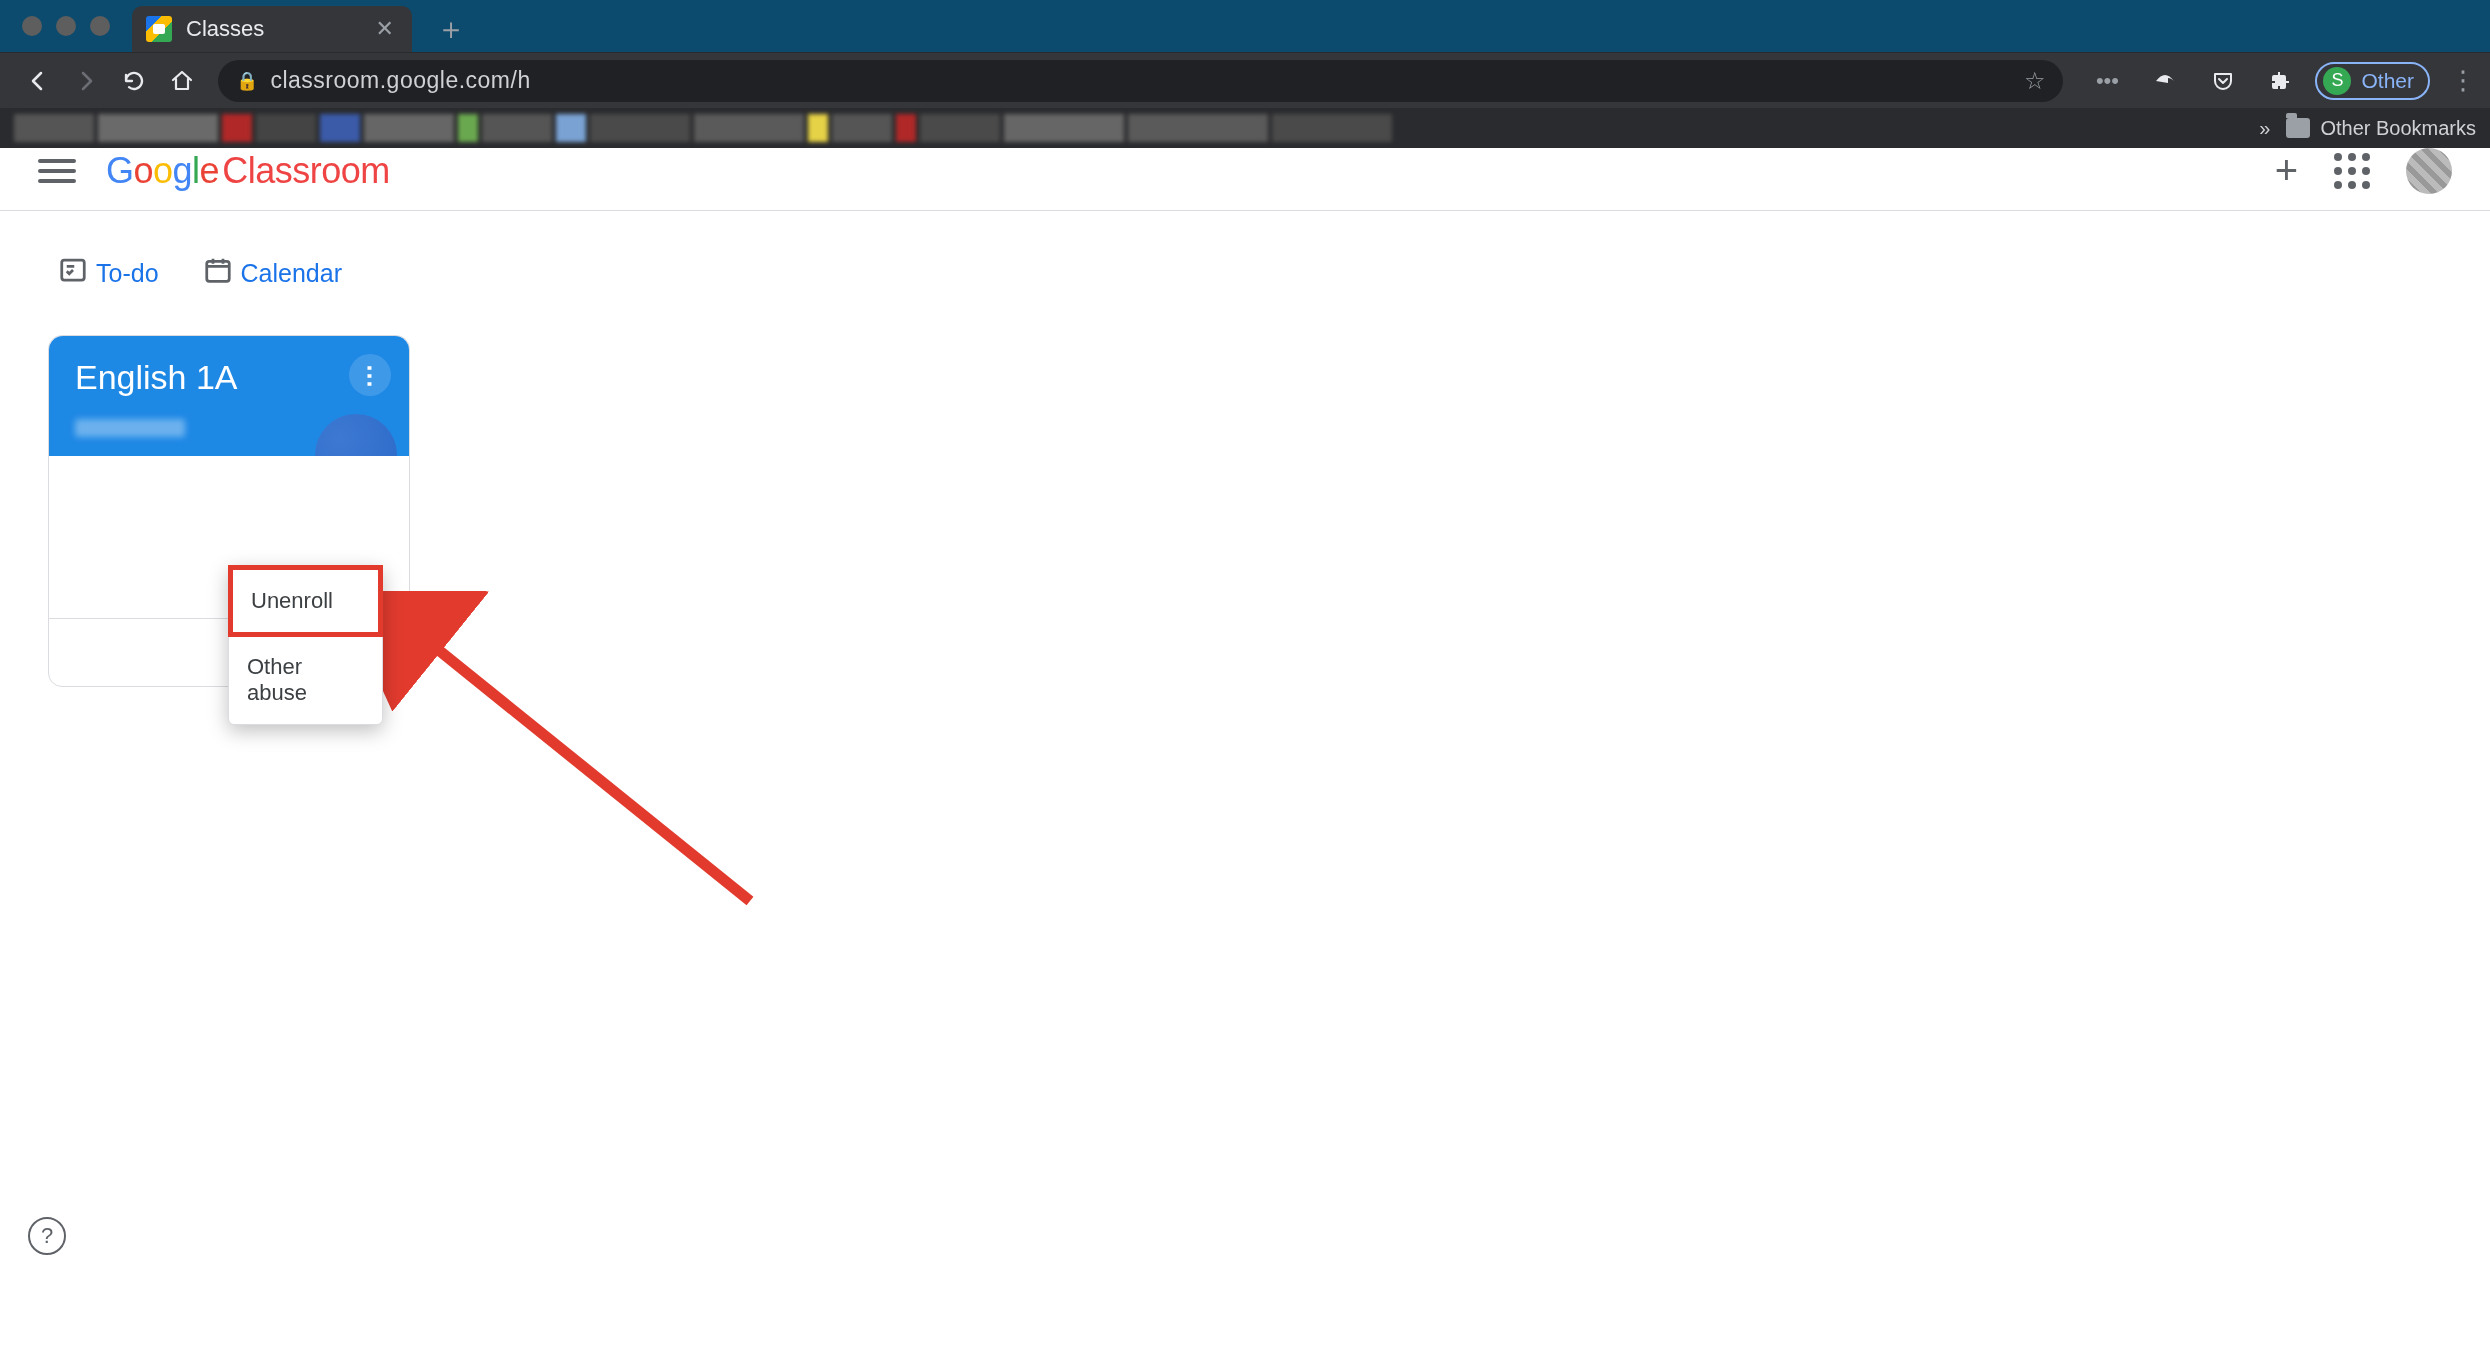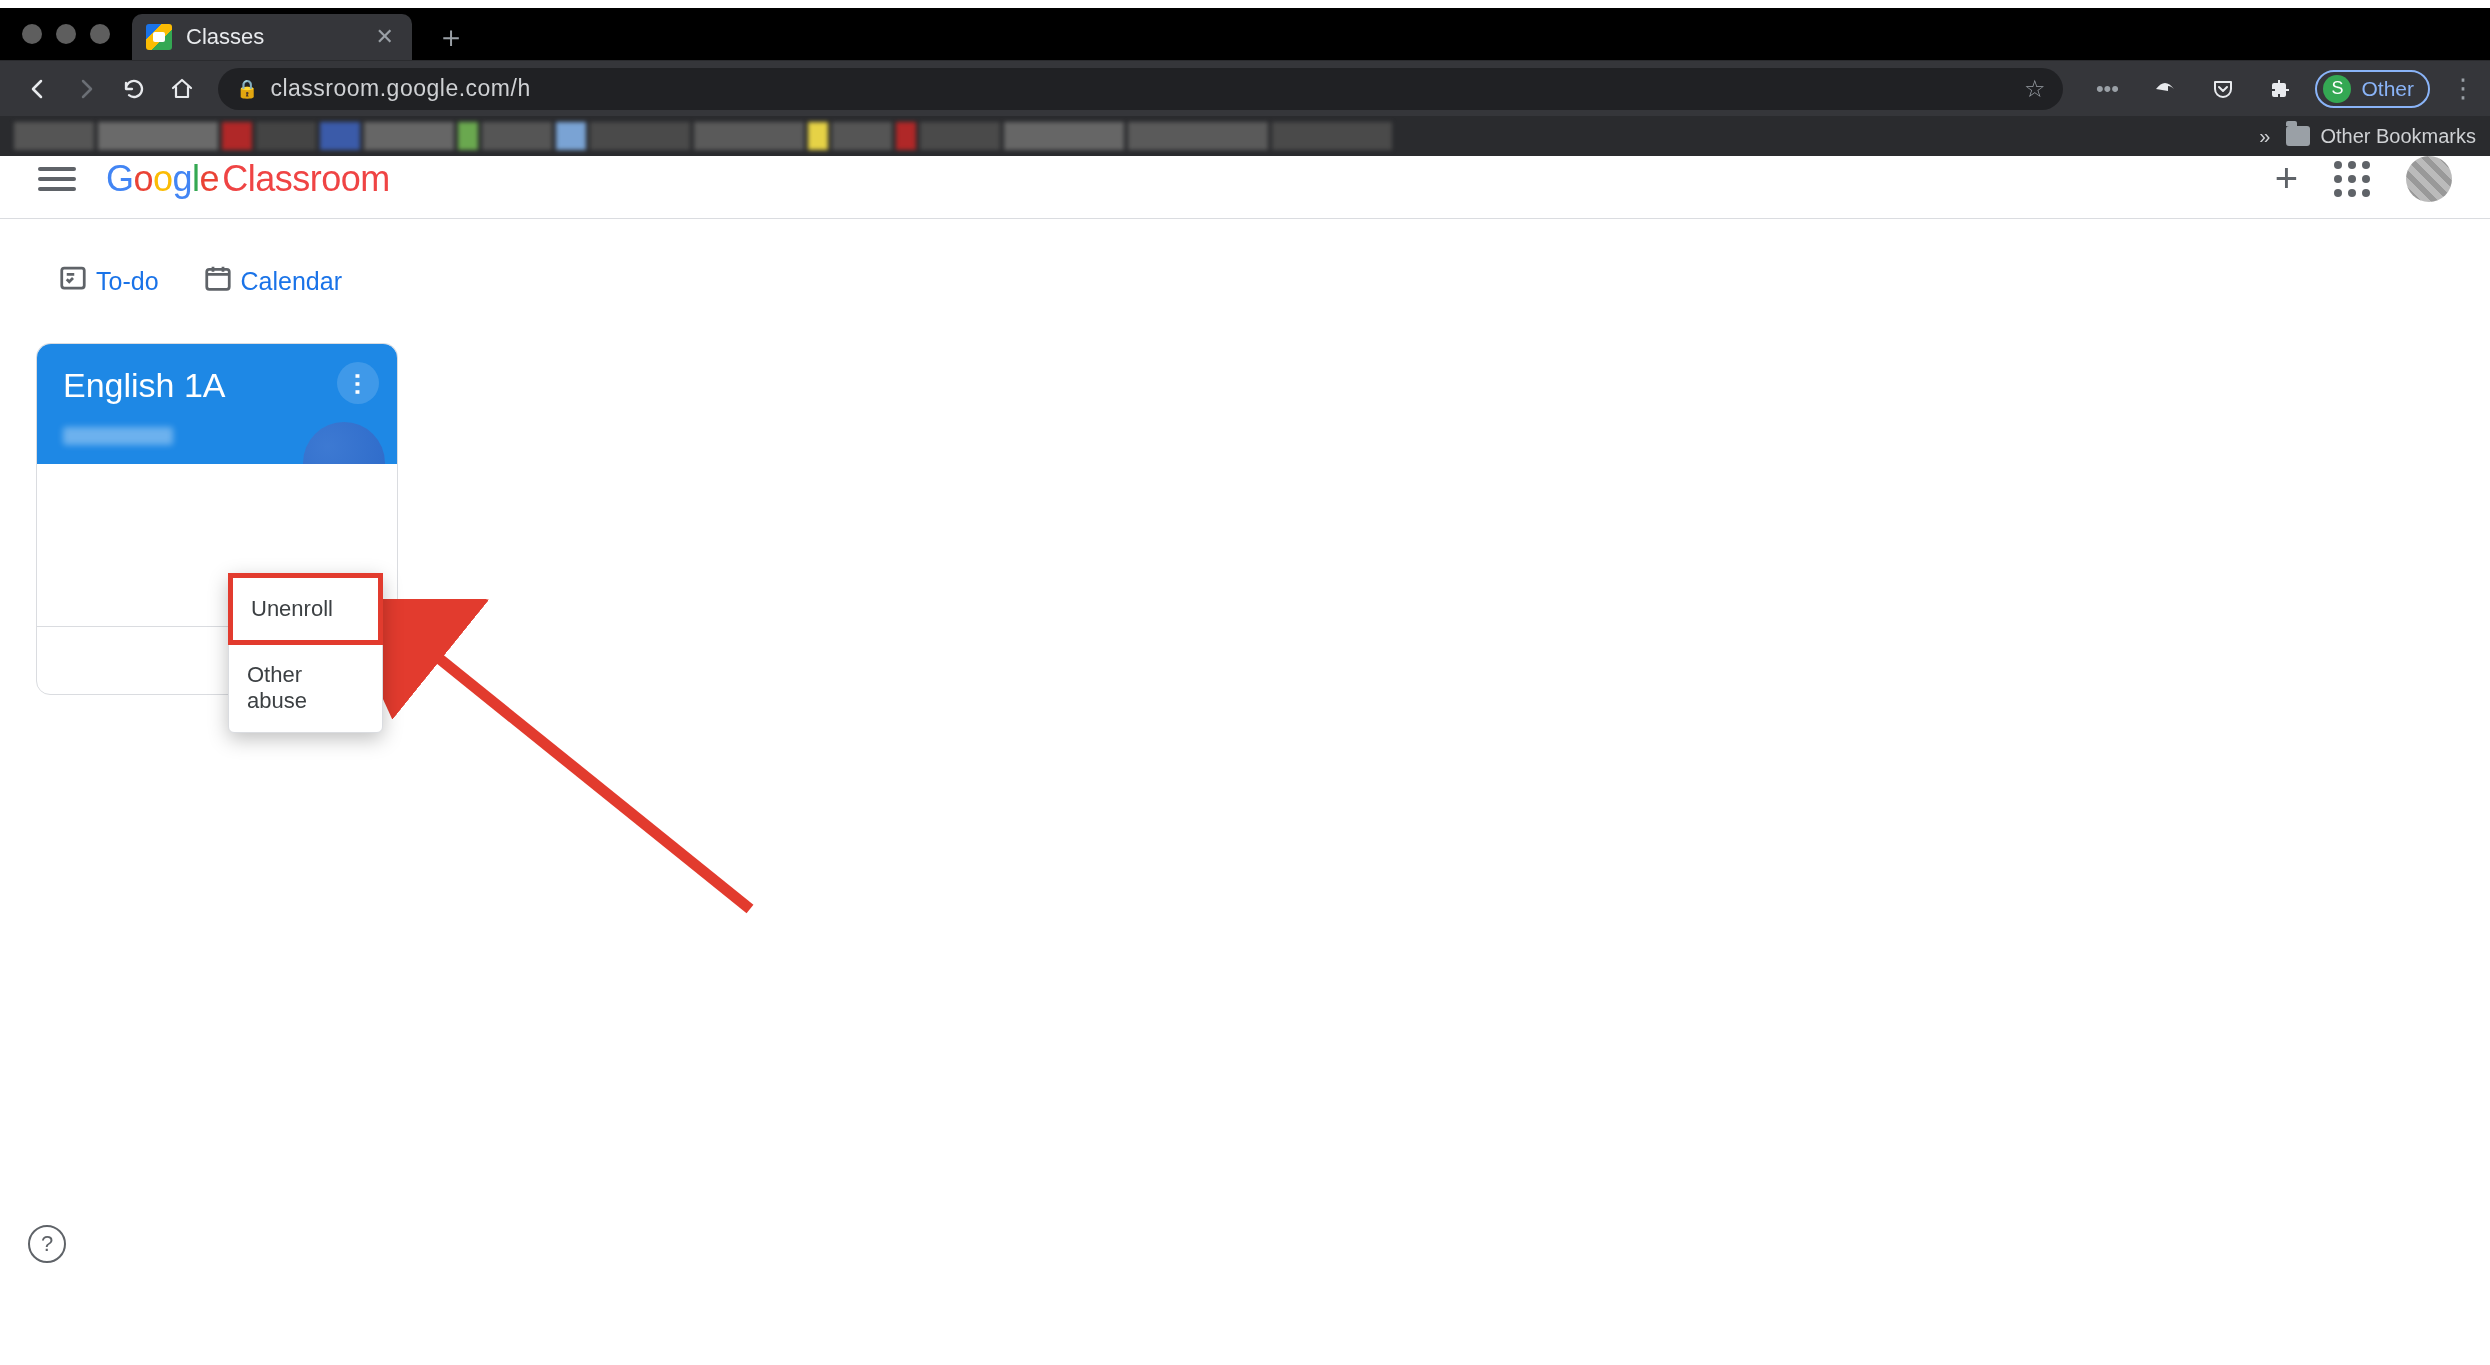--- a/index.html
+++ b/index.html
@@ -1,19 +1,19 @@
 <!DOCTYPE html>
 <html><head>
 <meta charset="utf-8">
 <style>
   * { box-sizing: border-box; margin: 0; padding: 0; }
   html, body { width: 2490px; height: 1365px; font-family: Arial, Helvetica, sans-serif; background:#fff; }
 
   
-  .browser-chrome { background:#000000; color:#e8eaed; width:100%; height:131px; border-bottom:1px solid #000;margin-top:8px; }
+  .browser-chrome { background:#0c4a6e; color:#e8eaed; width:100%; height:131px; border-bottom:1px solid #000; }
   .tab-strip { display:flex; align-items:center; height:52px; padding-left:8px; }
   .traffic-lights { display:flex; gap:14px; padding:0 22px 0 14px; align-items:center; }
   .tl { width:20px; height:20px; border-radius:50%; background:#5e5e5e; }
   .tab { display:flex; align-items:center; background:#35363a; height:46px; border-radius:10px 10px 0 0; padding:0 18px 0 14px; margin-top:6px; min-width:280px; }
   .tab-favicon { width:26px; height:26px; background:linear-gradient(135deg,#1a73e8 30%,#fbbc04 30% 60%,#34a853 60%); border-radius:3px; margin-right:14px; display:flex; align-items:center; justify-content:center;}
   .tab-favicon-inner{width:12px;height:10px;background:#fff;border-radius:2px;}
   .tab-title { color:#e8eaed; font-size:22px; }
   .tab-close { margin-left:auto; color:#9aa0a6; font-size:22px; padding-left:40px; cursor:pointer;}
   .new-tab { color:#9aa0a6; font-size:30px; margin-left:24px; margin-top:6px; cursor:pointer;}
   .toolbar { display:flex; align-items:center; height:56px; padding:0 14px; background:#35363a; border-top:1px solid #2a2b2e;}
@@ -55,21 +55,21 @@
   .plus-btn{font-size:40px;color:#5f6368;cursor:pointer;font-weight:300;}
   .apps-grid{display:grid;grid-template-columns:repeat(3,8px);grid-template-rows:repeat(3,8px);gap:6px;cursor:pointer;}
   .apps-grid div{width:8px;height:8px;background:#5f6368;border-radius:50%;}
   .acct-avatar{width:46px;height:46px;border-radius:50%;background:repeating-linear-gradient(45deg,#bbb,#bbb 6px,#999 6px,#999 12px);cursor:pointer;}
 
   .quickbar{display:flex;align-items:center;gap:44px;padding:44px 0 30px 58px;}
   .qb-item{display:flex;align-items:center;gap:8px;cursor:pointer;color:#1a73e8;font-size:25px;}
   .qb-item .icon{color:#5f6368;}
   .qb-item svg{width:30px;height:30px;fill:none;stroke:#5f6368;stroke-width:2.2;}
 
-  .grid{padding:14px 0 0 36px;display:flex;gap:34px;position:relative;}
+  .grid{padding:14px 0 0 48px;display:flex;gap:34px;position:relative;}
   .class-card{width:362px;border:1px solid #dadce0;border-radius:14px;overflow:visible;box-shadow:0 0 0 0 rgba(0,0,0,0);position:relative;background:#fff;}
   .card-hdr{background:#1e88e5;color:#fff;height:120px;padding:22px 26px 0 26px;position:relative;border-radius:14px 14px 0 0;overflow:hidden;}
   .card-title{font-size:34px;margin-bottom:22px;}
   .card-teacher{width:110px;height:18px;background:rgba(255,255,255,0.35);filter:blur(3px);border-radius:3px;}
   .card-more{position:absolute;top:18px;right:18px;width:42px;height:42px;border-radius:50%;background:rgba(255,255,255,0.15);display:flex;align-items:center;justify-content:center;color:#fff;font-size:24px;cursor:pointer;letter-spacing:-2px;}
   .card-more span{display:block;transform:rotate(90deg);font-weight:bold;}
   .card-body{height:162px;background:#fff;}
   .card-footer{height:68px;border-top:1px solid #dadce0;display:flex;align-items:center;justify-content:flex-end;gap:30px;padding:0 26px;border-radius:0 0 14px 14px;}
   .card-footer .ficon{color:#5f6368;cursor:pointer;}
   .card-footer svg{width:30px;height:30px;fill:none;stroke:#5f6368;stroke-width:2;}

